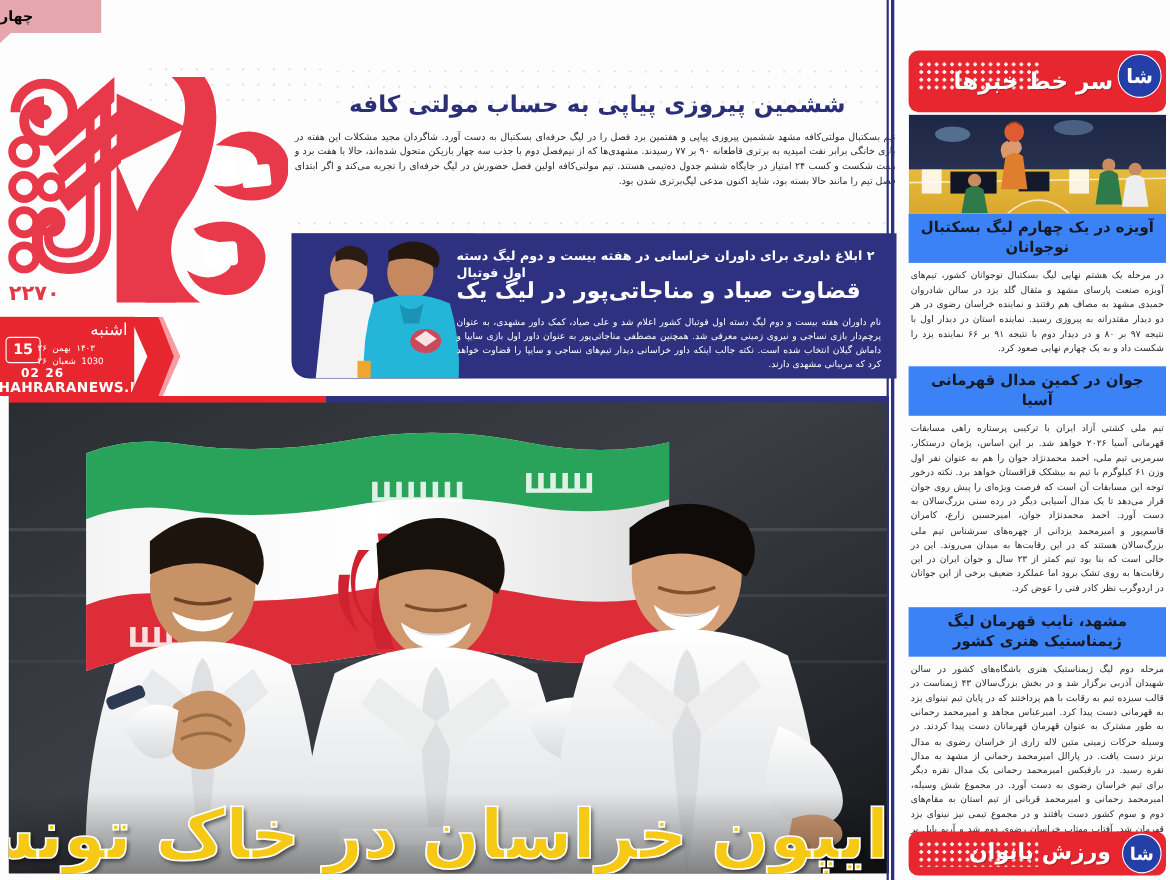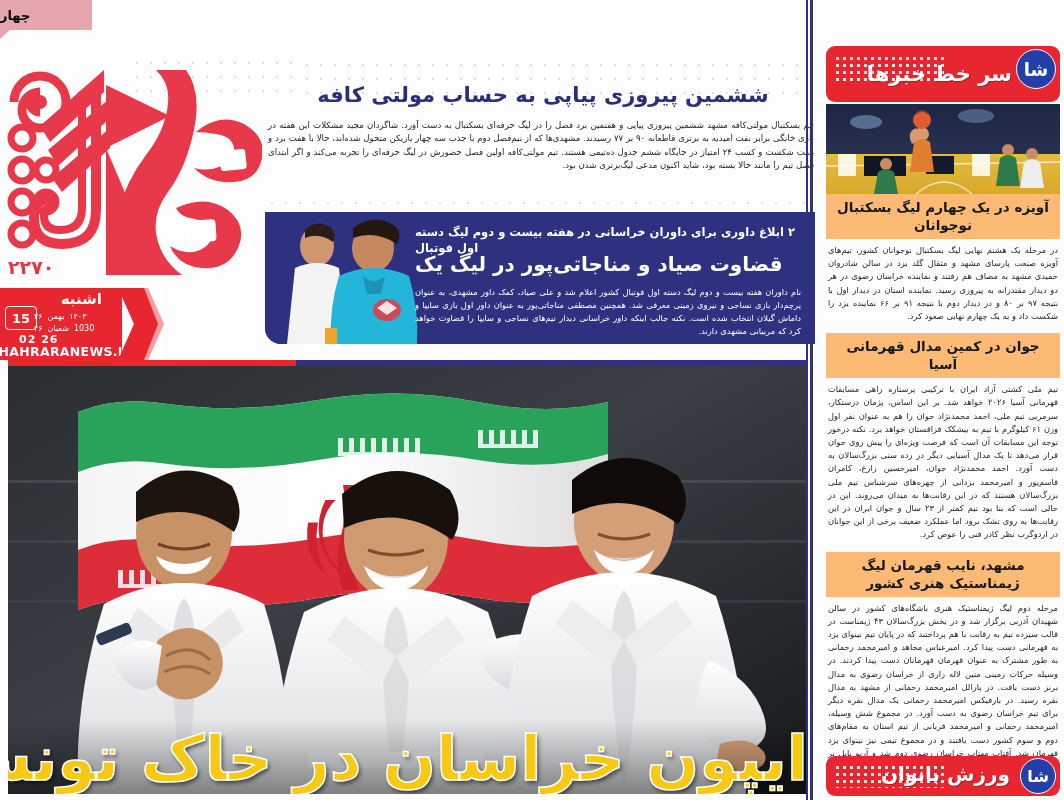--- a/index.html
+++ b/index.html
@@ -56,22 +56,22 @@
 
   
   .datebox {
     position: absolute; left: 0; top: 288px;
     width: 122px; height: 72px;
     background: #e8262f;
     color: #ffffff;
     overflow: hidden;
   }
   .datebox .dow {
-    position: absolute; right: 20px; top: 2px;
-    font-size: 15px; font-weight: bold;
+    position: absolute; right: 6px; top: 2px;
+    font-size: 15px; font-weight: normal;
   }
   .date-rows {
     position: absolute; right: 4px; top: 23px;
     width: 84px;
     font-size: 8px; line-height: 12px;
     text-align: right;
   }
   .date-rows .row { display: flex; justify-content: flex-end; gap: 5px; }
   .date-rows .row span { white-space: nowrap; }
   .daychip {
@@ -221,21 +221,21 @@
     border: 1.5px solid #ffffff;
   }
   .sb-photo {
     margin: 2px 4px 0 4px;
     height: 90px;
     overflow: hidden;
     position: relative;
   }
   .sb-head {
     margin: 0 4px;
-    background: #fdba74;
+    background: #3b82f6;
     color: #16181f;
     font-size: 13.5px; font-weight: bold;
     text-align: center;
     padding: 4px 4px 5px 4px;
     line-height: 18px;
   }
   .sb-body {
     margin: 5px 6px 0 6px;
     font-size: 8.3px; line-height: 13.2px;
     text-align: justify;

